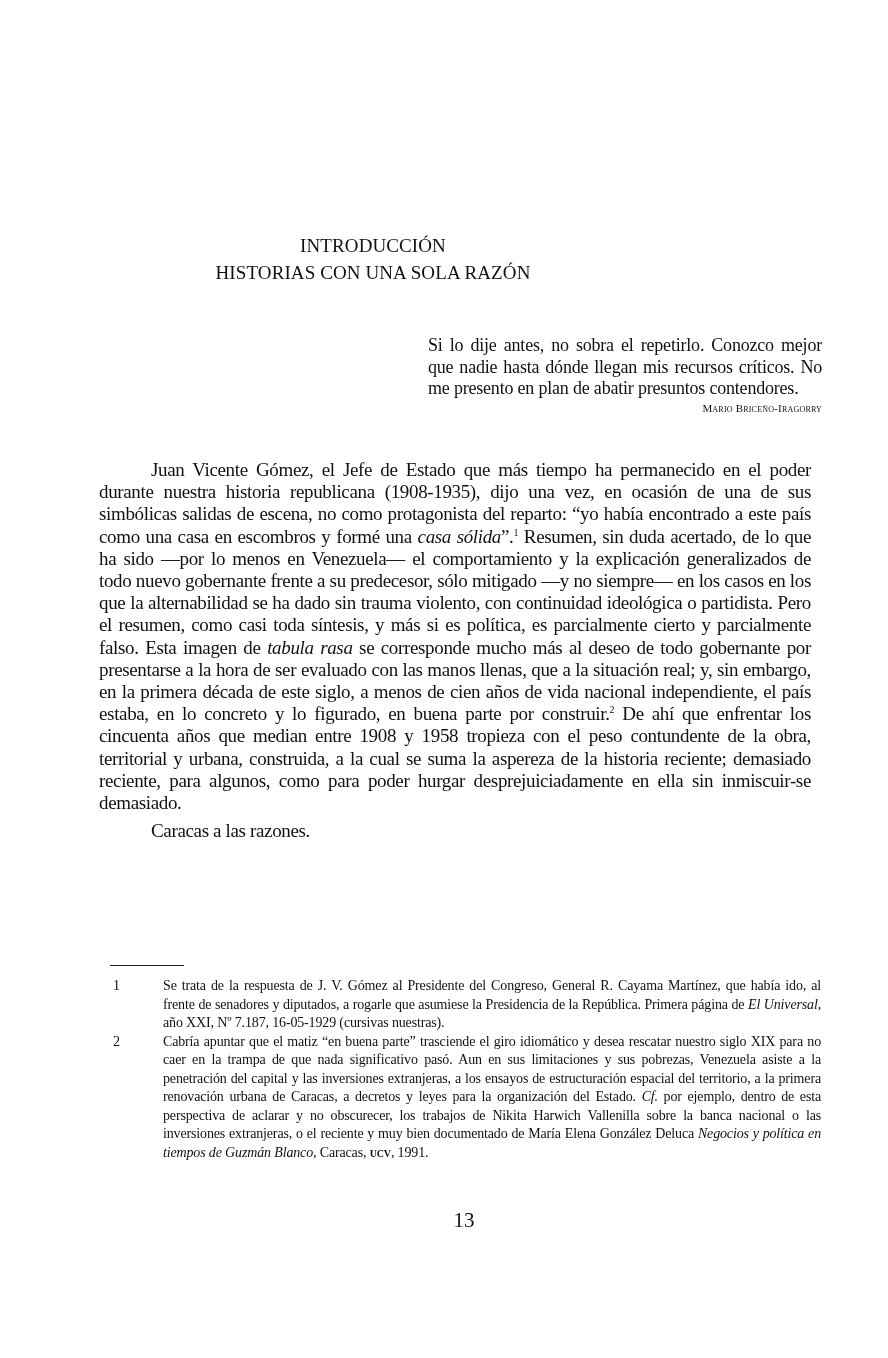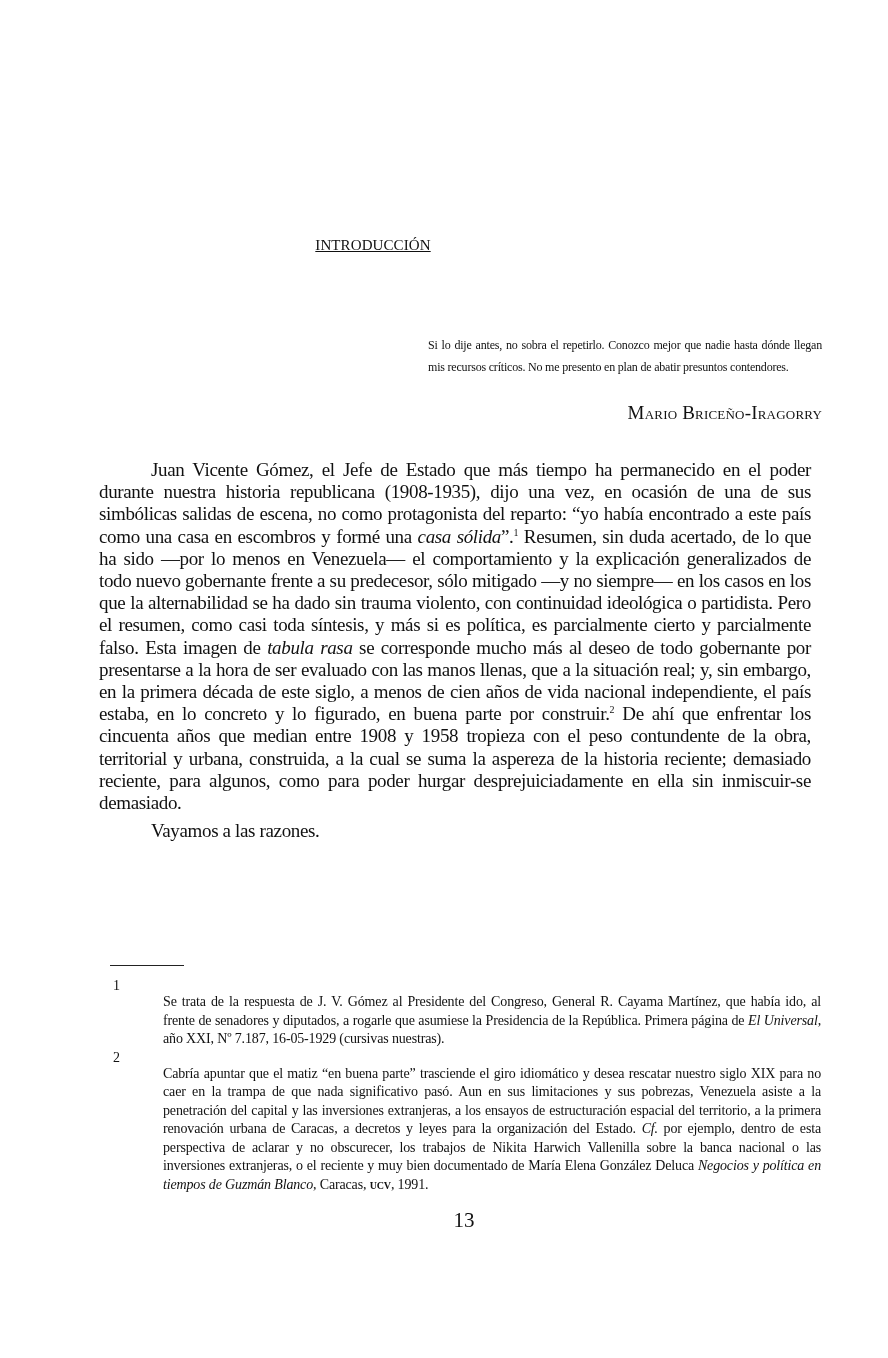--- a/index.html
+++ b/index.html
@@ -2,71 +2,72 @@
 <html><head>
   <meta charset="utf-8">
   <style>
     html, body { margin: 0; padding: 0; background: #ffffff; }
     body {
       width: 888px; height: 1358px; position: relative; overflow: hidden;
       font-family: "Liberation Serif", "DejaVu Serif", serif; color: #111;
     }
     .title-block {
       position: absolute; left: 0; top: 232px; width: 708px; text-align: center;
-      font-size: 15px; line-height: 27px; letter-spacing: 0.1px; text-decoration: underline;
+      font-size: 19px; line-height: 27px; letter-spacing: 0.1px;
     }
     .title-block div { margin-left: 38px; }
     .epigraph {
       position: absolute; left: 428px; top: 335px; width: 394px;
-      font-size: 12px; line-height: 21.5px; text-align: justify;
+      font-size: 18px; line-height: 21.5px; text-align: justify;
       letter-spacing: -0.2px;
     }
     .epigraph-author {
       position: absolute; right: 66px; top: 402px;
-      font-size: 19px; font-variant: small-caps; letter-spacing: 0.2px;
+      font-size: 11px; font-variant: small-caps; letter-spacing: 0.2px;
     }
     .body-text {
       position: absolute; left: 99px; top: 459px; width: 712px;
       font-size: 19px; line-height: 22.2px; text-align: justify;
       letter-spacing: -0.35px;
     }
     .body-text p { margin: 0; text-indent: 52px; }
     .body-text p.second { margin-top: 6px; }
     .body-text i { font-style: italic; }
     sup { font-size: 10px; line-height: 0; vertical-align: super; }
     .fn-rule {
       position: absolute; left: 110px; top: 965px; width: 74px; height: 0;
       border-top: 1px solid #222;
     }
     .footnotes {
       position: absolute; left: 113px; top: 977px; width: 708px;
       font-size: 14px; line-height: 18.5px; letter-spacing: -0.15px;
     }
     .fn { display: flex; margin-bottom: 0; }
     .fn-num { width: 50px; flex: 0 0 50px; }
-    .fn-text { flex: 1; text-align: justify; margin-top: 16px; }
+    .fn-text { flex: 1; text-align: justify; }
     .fn-text .sc { font-variant: small-caps; font-weight: bold; }
     .page-number {
       position: absolute; left: 0; width: 888px; top: 1208px; text-align: center;
       font-size: 21px; margin-left: 20px;
     }
   </style>
 </head>
 <body>
 
 <div class="title-block">
   <div>INTRODUCCIÓN</div>
+  <div>HISTORIAS CON UNA SOLA RAZÓN</div>
 </div>
 
 <div class="epigraph">Si lo dije antes, no sobra el repetirlo. Conozco mejor que nadie hasta dónde llegan mis recursos críticos. No me presento en plan de abatir presuntos contendores.</div>
 <div class="epigraph-author">Mario Briceño-Iragorry</div>
 
 <div class="body-text">
   <p><span>Juan Vicente Gómez, el Jefe de Estado que más tiempo ha permanecido en el poder durante nuestra historia republicana (1908-1935), dijo una vez, en ocasión de una de sus simbólicas salidas de escena, no como protagonista del reparto: “yo había encontrado a este país como una casa en escombros y formé una </span><i>casa sólida</i><span>”.</span><sup>1</sup><span> Resumen, sin duda acertado, de lo que ha sido —por lo menos en Venezuela— el comportamiento y la explicación generalizados de todo nuevo gobernante frente a su predecesor, sólo mitigado —y no siempre— en los casos en los que la alternabilidad se ha dado sin trauma violento, con continuidad ideológica o partidista. Pero el resumen, como casi toda síntesis, y más si es política, es parcialmente cierto y parcialmente falso. Esta imagen de </span><i>tabula rasa</i><span> se corresponde mucho más al deseo de todo gobernante por presentarse a la hora de ser evaluado con las manos llenas, que a la situación real; y, sin embargo, en la primera década de este siglo, a menos de cien años de vida nacional independiente, el país estaba, en lo concreto y lo figurado, en buena parte por construir.</span><sup>2</sup><span> De ahí que enfrentar los cincuenta años que median entre 1908 y 1958 tropieza con el peso contundente de la obra, territorial y urbana, construida, a la cual se suma la aspereza de la historia reciente; demasiado reciente, para algunos, como para poder hurgar desprejuiciadamente en ella sin inmiscuir-se demasiado.</span></p>
-  <p class="second">Vayamos a las razones.</p>
+  <p class="second">Caracas a las razones.</p>
 </div>
 
 <div class="fn-rule"></div>
 
 <div class="footnotes">
   <div class="fn">
     <div class="fn-num">1</div>
     <div class="fn-text"><span>Se trata de la respuesta de J. V. Gómez al Presidente del Congreso, General R. Cayama Martínez, que había ido, al frente de senadores y diputados, a rogarle que asumiese la Presidencia de la República. Primera página de </span><i>El Universal</i><span>, año XXI, Nº 7.187, 16-05-1929 (cursivas nuestras).</span></div>
   </div>
   <div class="fn">

